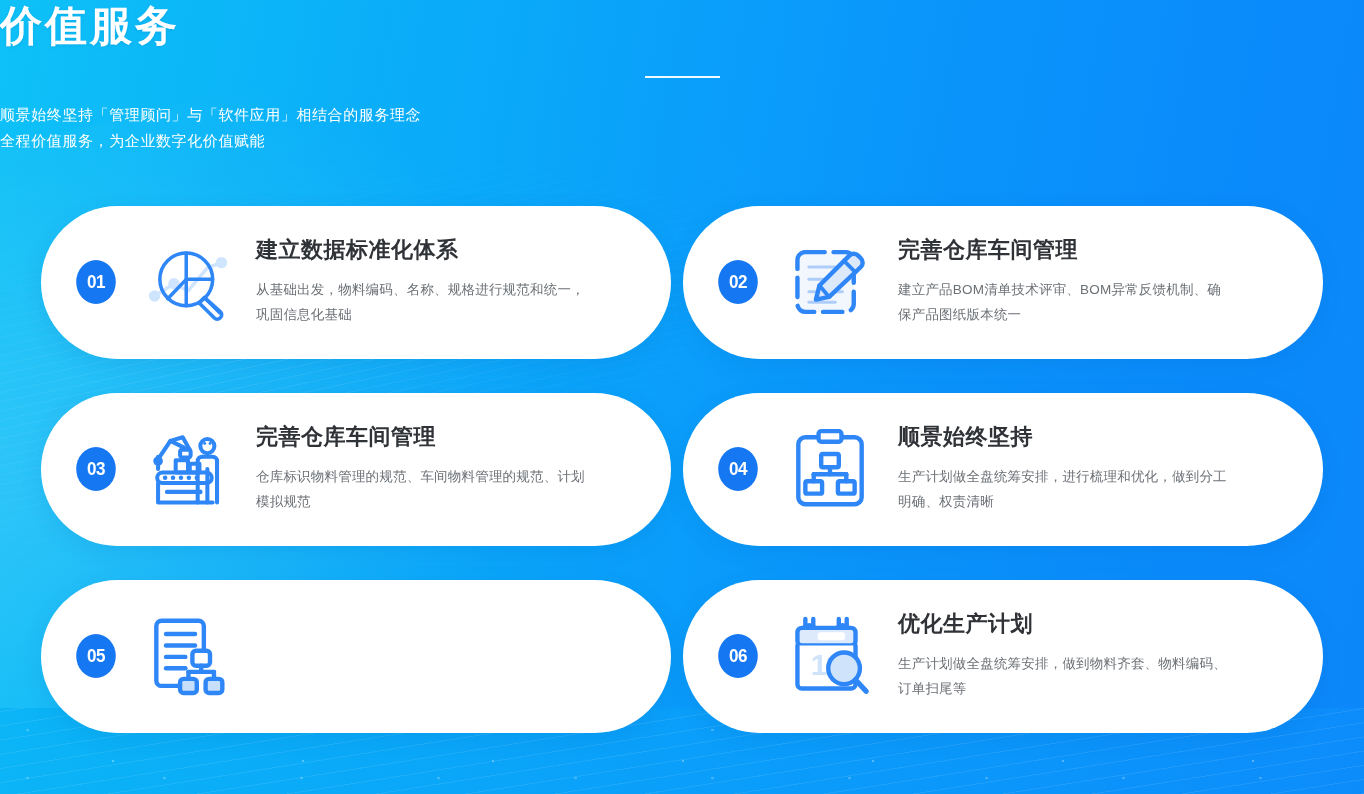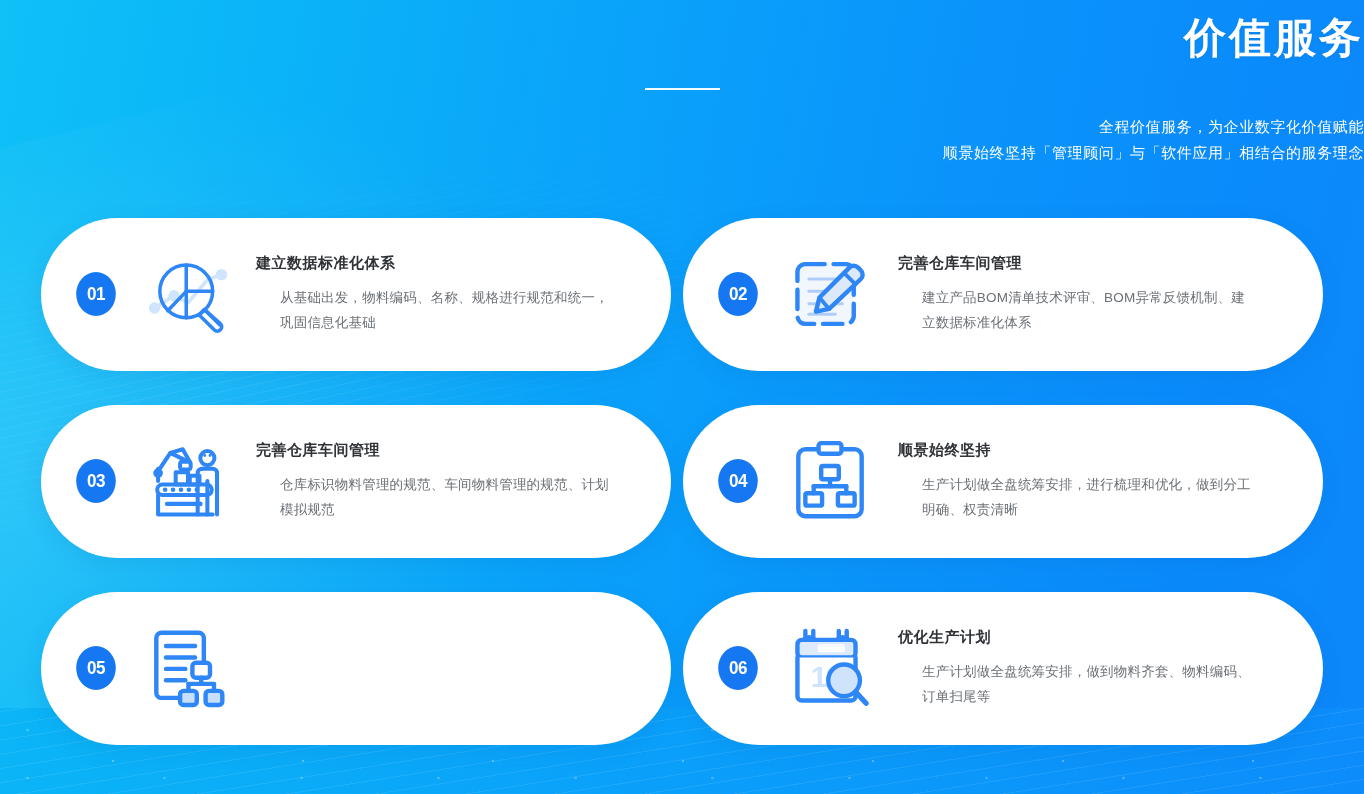--- a/index.html
+++ b/index.html
@@ -47,21 +47,21 @@
   .bg-dots {
     position:absolute; left:0; right:0; bottom:0; height:86px;
     background-image:
       radial-gradient(circle, rgba(255,255,255,.30) 1.1px, rgba(255,255,255,0) 1.6px),
       radial-gradient(circle, rgba(255,255,255,.22) 1.1px, rgba(255,255,255,0) 1.6px);
     background-size: 190px 62px, 137px 48px;
     background-position: 18px 22px, 96px 46px;
   }
 
   
-  .header { position:relative; text-align:right; padding-top:12px; }
+  .header { position:relative; text-align:left; padding-top:0; }
   .page-title {
     color:#ffffff;
     font-size:42px;
     font-weight:700;
     letter-spacing:3px;
     line-height:1.25;
     text-shadow:0 1px 3px rgba(0,60,140,.12);
   }
   .title-divider {
     width:75px; height:2px; background:#ffffff; opacity:.95;
@@ -120,53 +120,52 @@
   }
   .card-icon svg { width:88px; height:88px; display:block; }
   .card-body {
     flex:1 1 auto;
     padding-left:20px;
     padding-right:40px;
     min-width:0;
   }
   .card-title {
     color:#2f3236;
-    font-size:15px;
+    font-size:22px;
     font-weight:700;
     letter-spacing:.5px;
     line-height:1.2;
   }
   .card-desc {
     margin-top:13px;
     color:#6b7075;
     font-size:13.5px;
     line-height:25px;
     letter-spacing:.2px;
     max-width:330px;
-    margin-left:24px;
   }
   .card.right .card-desc { max-width:336px; }
 </style>
 </head>
 <body>
 
 <div class="bg-layer">
   <div class="bg-sheen-left"></div>
   <div class="bg-lines"></div>
   <div class="bg-bottom-band"></div>
   <div class="bg-bottom-lines"></div>
   <div class="bg-dots"></div>
 </div>
 
 <div class="header">
   <h1 class="page-title">价值服务</h1>
   <div class="title-divider"></div>
   <div class="subtitle">
+    <span class="sub-line">顺景始终坚持「管理顾问」与「软件应用」相结合的服务理念</span>
     <span class="sub-line">全程价值服务，为企业数字化价值赋能</span>
-    <span class="sub-line">顺景始终坚持「管理顾问」与「软件应用」相结合的服务理念</span>
   </div>
 </div>
 
 <div class="cards">
 
   <div class="card left">
     <div class="badge">01</div>
     <div class="card-icon">
       <svg viewBox="0 0 100 100">
         <g fill="none" stroke="#cfe4fd" stroke-width="4" stroke-linecap="round" stroke-linejoin="round">
@@ -204,21 +203,21 @@
         </g>
         <g fill="#dce9fb" stroke="#2f86f6" stroke-width="5" stroke-linejoin="round" stroke-linecap="round">
           <path d="M34 70 L38 54 L72 20 a7 7 0 0 1 10 0 l3 3 a7 7 0 0 1 0 10 L49 67 Z"></path>
         </g>
         <path d="M38 54 L49 67" fill="none" stroke="#2f86f6" stroke-width="4.4" stroke-linecap="round"></path>
         <path d="M66 26 L79 39" fill="none" stroke="#2f86f6" stroke-width="4.4" stroke-linecap="round"></path>
       </svg>
     </div>
     <div class="card-body">
       <div class="card-title">完善仓库车间管理</div>
-      <div class="card-desc">建立产品BOM清单技术评审、BOM异常反馈机制、建立数据标准化体系</div>
+      <div class="card-desc">建立产品BOM清单技术评审、BOM异常反馈机制、确保产品图纸版本统一</div>
     </div>
   </div>
 
   <div class="card left">
     <div class="badge">03</div>
     <div class="card-icon">
       <svg viewBox="0 0 100 100">
         <g fill="none" stroke="#2f86f6" stroke-width="4.6" stroke-linecap="round" stroke-linejoin="round">
           <path d="M18 36 L30 18 L46 26"></path>
           <path d="M30 18 L44 14 L52 28"></path>

